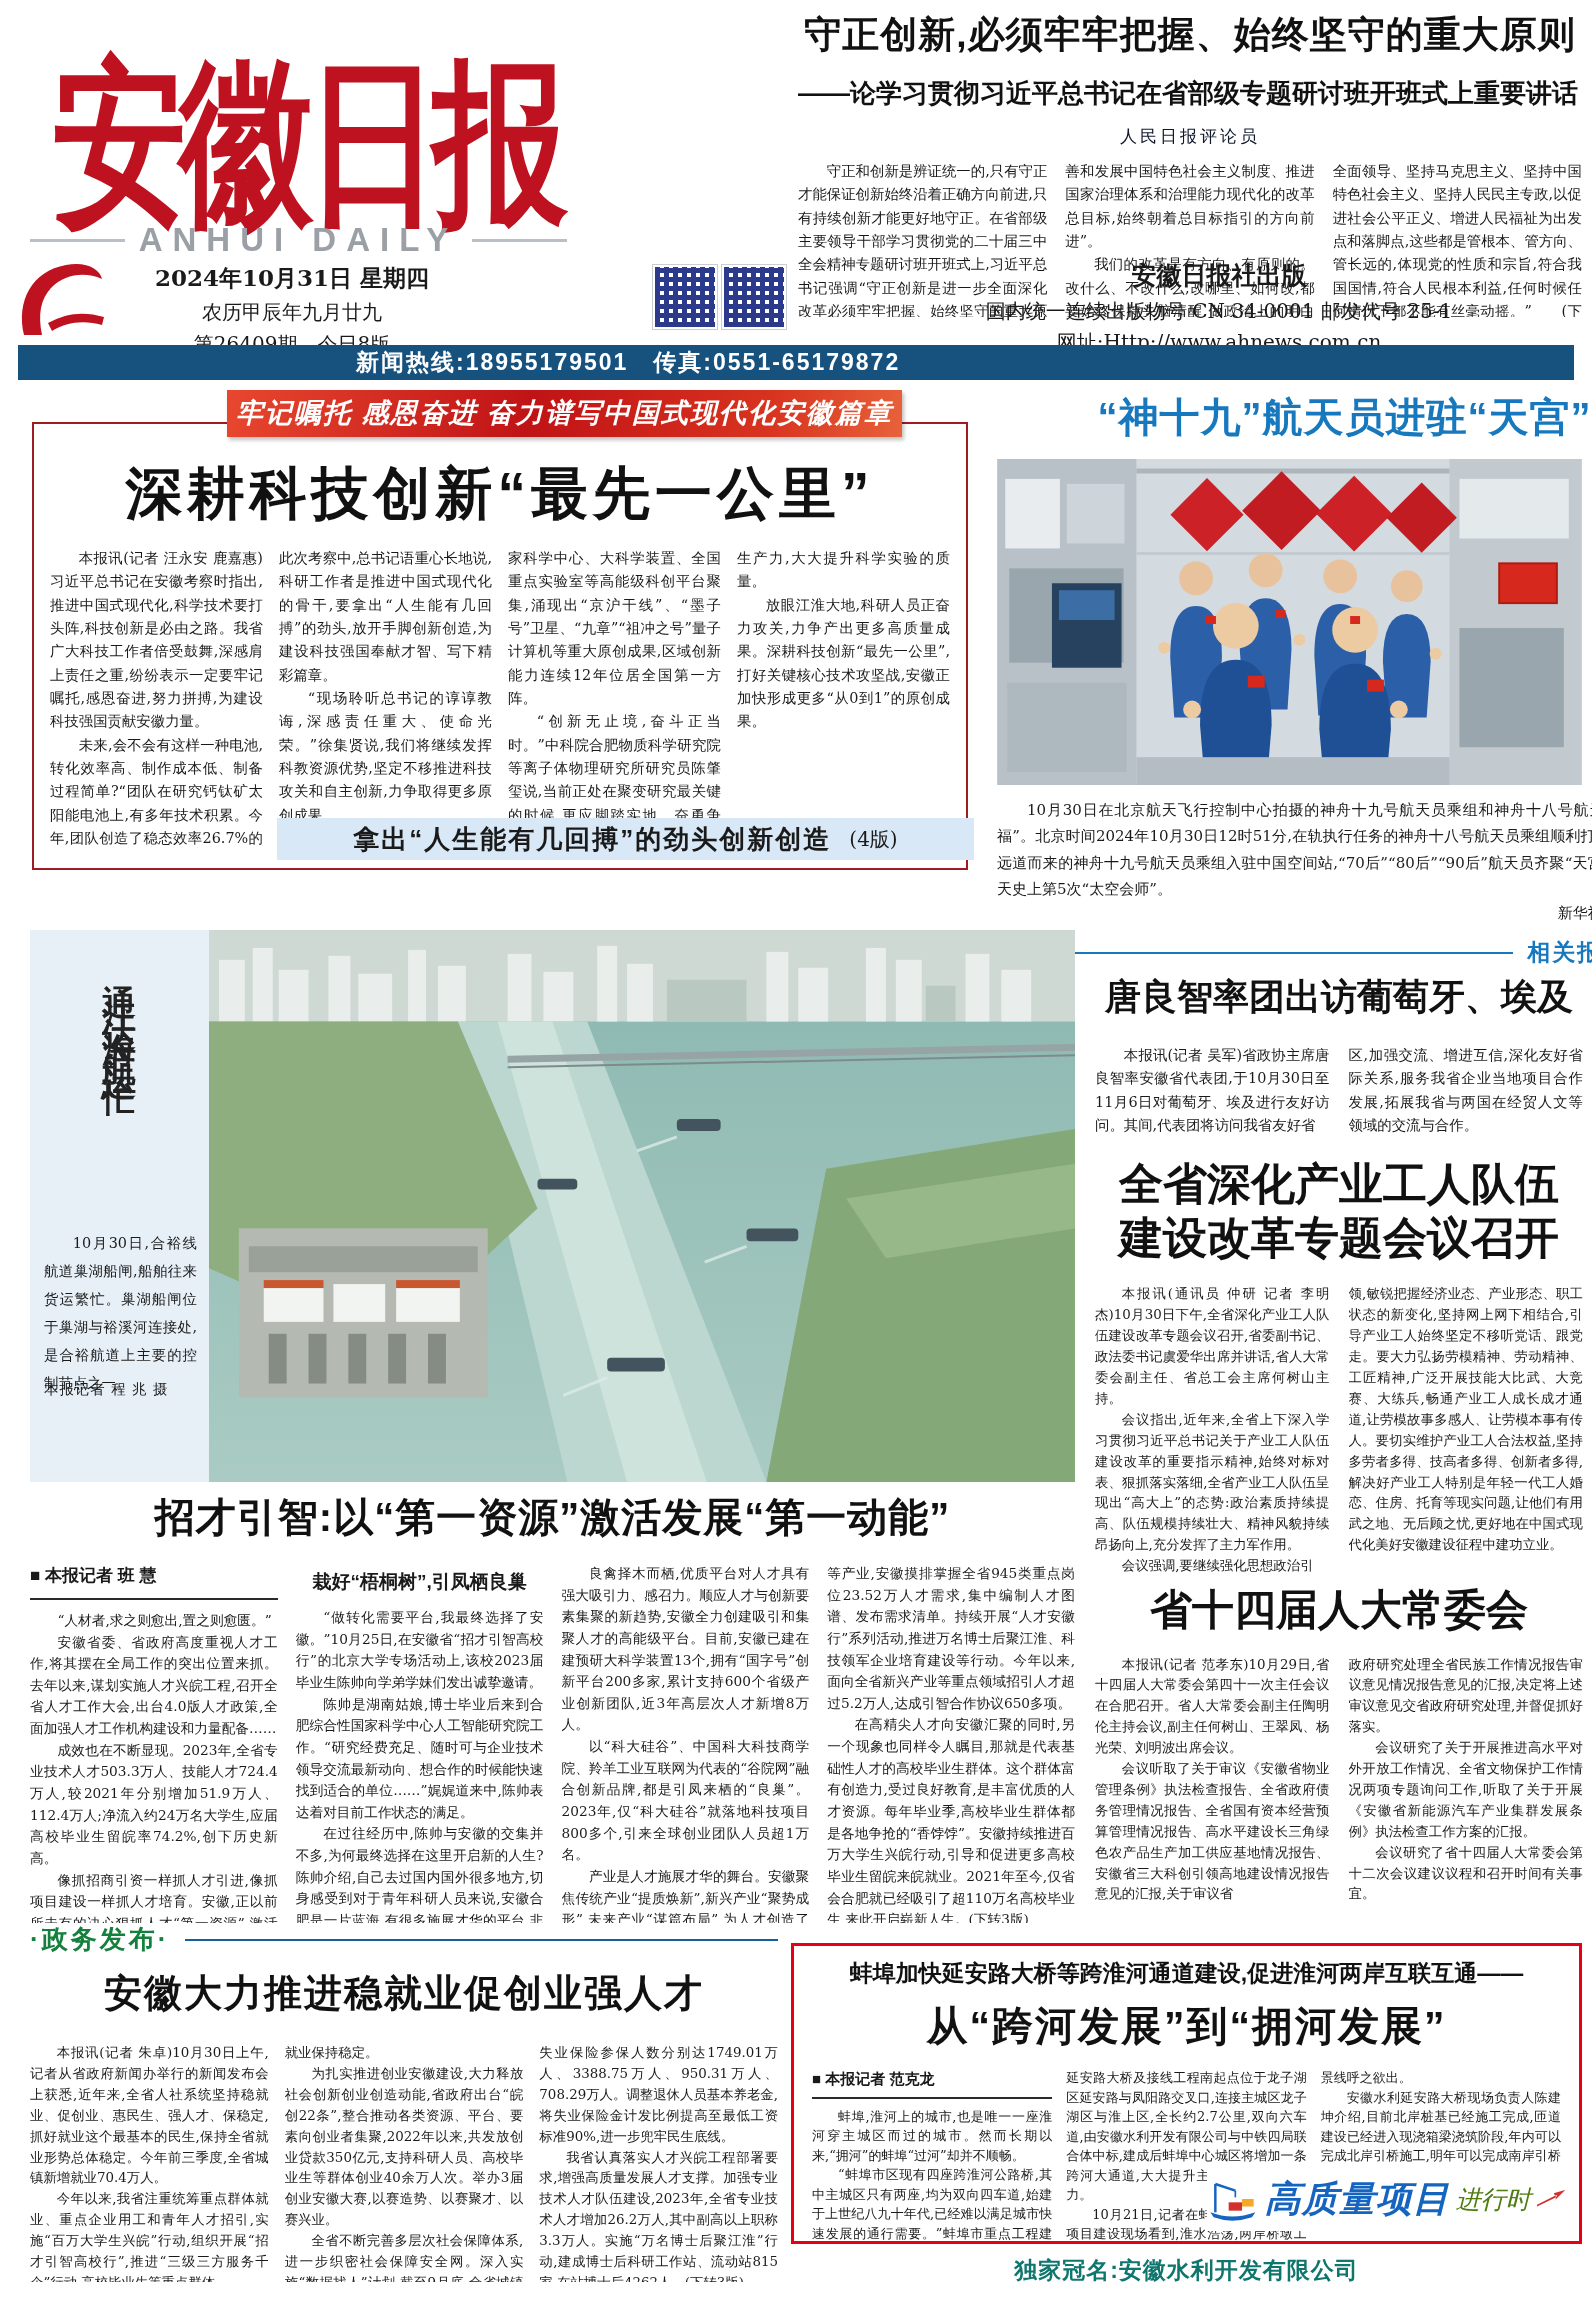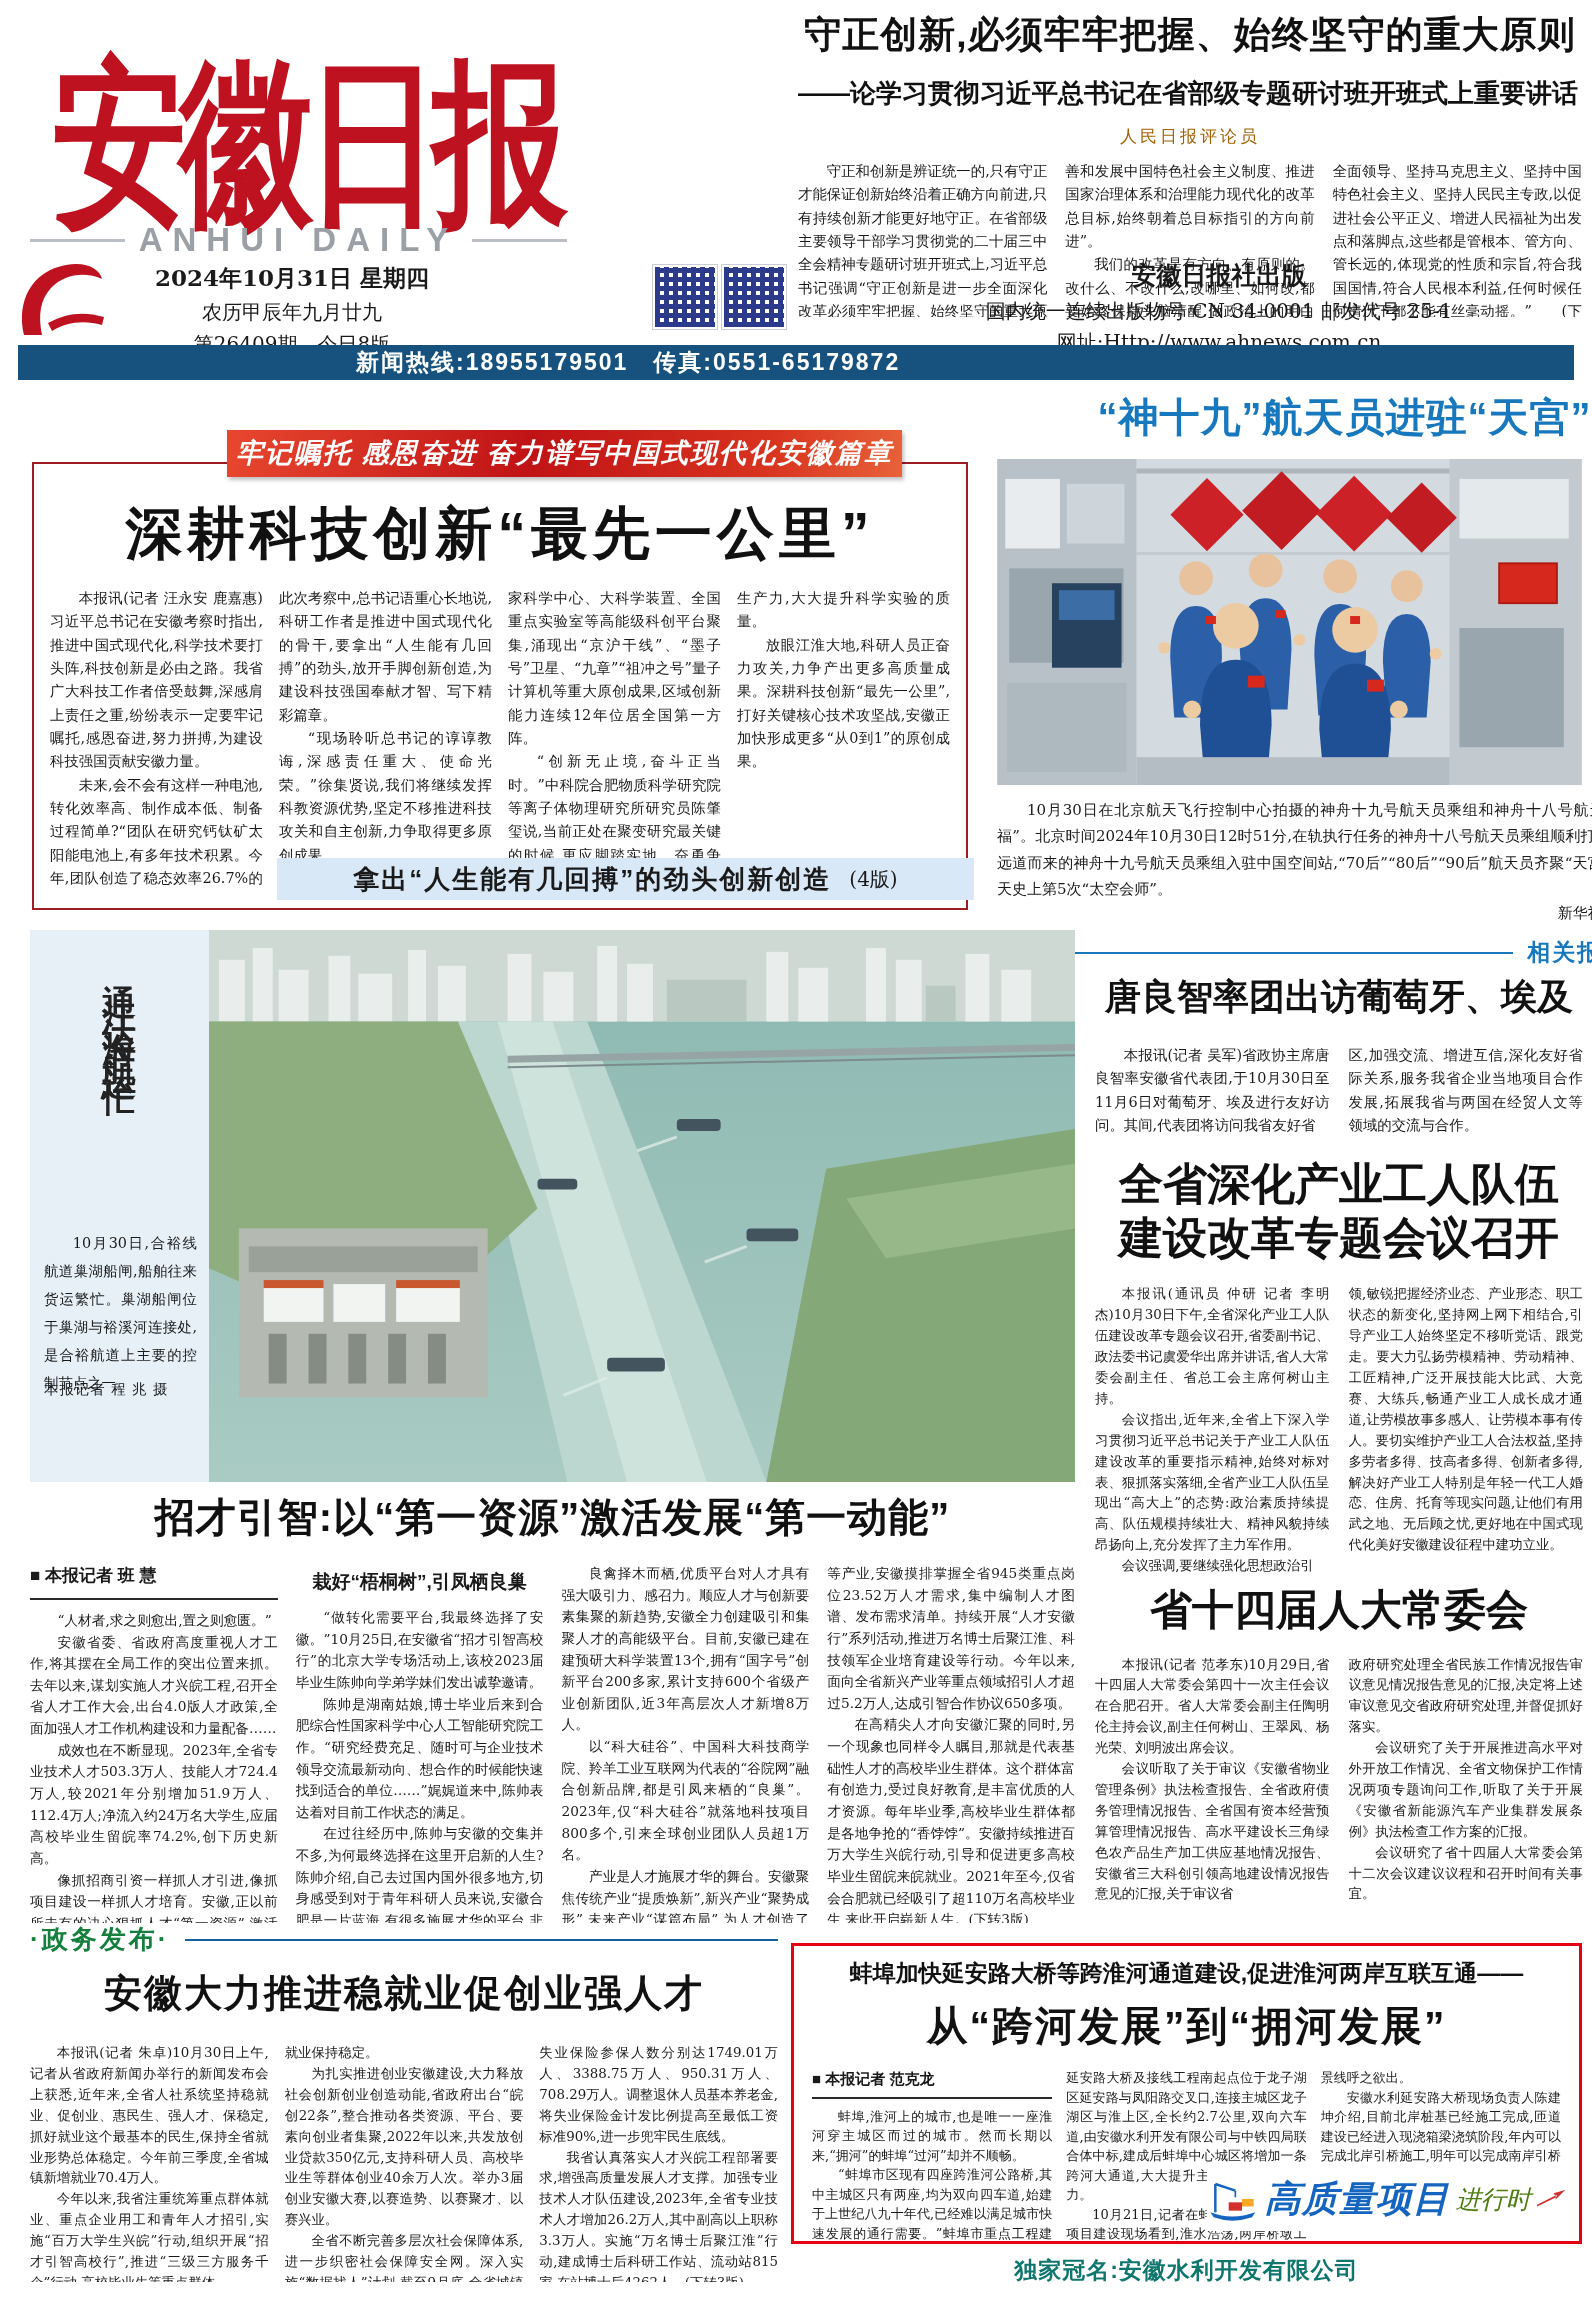--- a/index.html
+++ b/index.html
@@ -42,28 +42,28 @@
   #hotline-bar {
     left:18px; top:345px; width:1556px; height:35px; background:#17527e;
     color:#ffffff; font-family:"Liberation Sans",sans-serif; font-weight:bold;
     font-size:23px; letter-spacing:2px; line-height:35px; padding-left:338px;
   }
 
   
   #editorial { left:798px; top:10px; width:784px; }
   #editorial .h1 { font-size:37px; text-align:center; letter-spacing:1px; white-space:nowrap; }
   #editorial .h2 { font-size:26px; text-align:left; margin-top:16px; white-space:nowrap; }
-  #editorial .by { font-size:17px; text-align:center; margin-top:14px; letter-spacing:3px; color:#a16207; }
+  #editorial .by { font-size:17px; text-align:center; margin-top:14px; letter-spacing:3px; color:#0f172a; }
   #editorial .cols { display:flex; gap:18px; margin-top:12px; height:157px; overflow:hidden; }
   .coltext { flex:1; font-size:14.4px; line-height:1.62; text-align:justify; overflow:hidden; }
   .coltext p { text-indent:2em; }
   .coltext.cont p:first-child { text-indent:0; }
 
   
-  #lead-box { left:30px; top:390px; width:940px; height:409px;margin-top:40px; }
+  #lead-box { left:30px; top:390px; width:940px; height:409px; }
   #lead-border { position:absolute; left:2px; top:32px; width:936px; height:448px; border:2px solid #9e1b23; }
   #banner {
     position:absolute; left:197px; top:0; width:675px; height:47px;
     background:linear-gradient(100deg,#e8472f 0%,#c01316 45%,#d8331f 80%,#e8623a 100%);
     color:#fff; font-family:"Liberation Sans",sans-serif; font-weight:bold;
     font-size:27px; letter-spacing:2px; text-align:center; line-height:47px;
     box-shadow:2px 3px 4px rgba(0,0,0,.25); font-style:italic;
   }
   #lead-headline { position:absolute; left:0; top:66px; width:100%; text-align:center;
     font-size:57px; letter-spacing:5px; }

